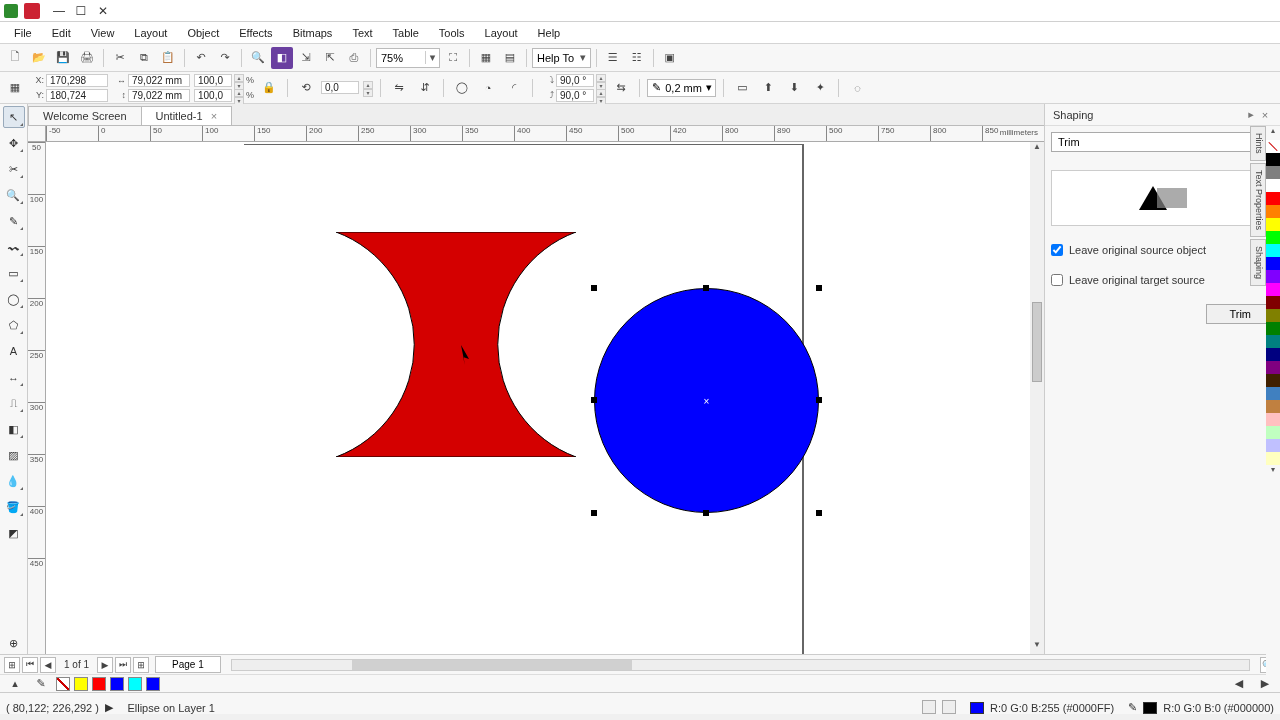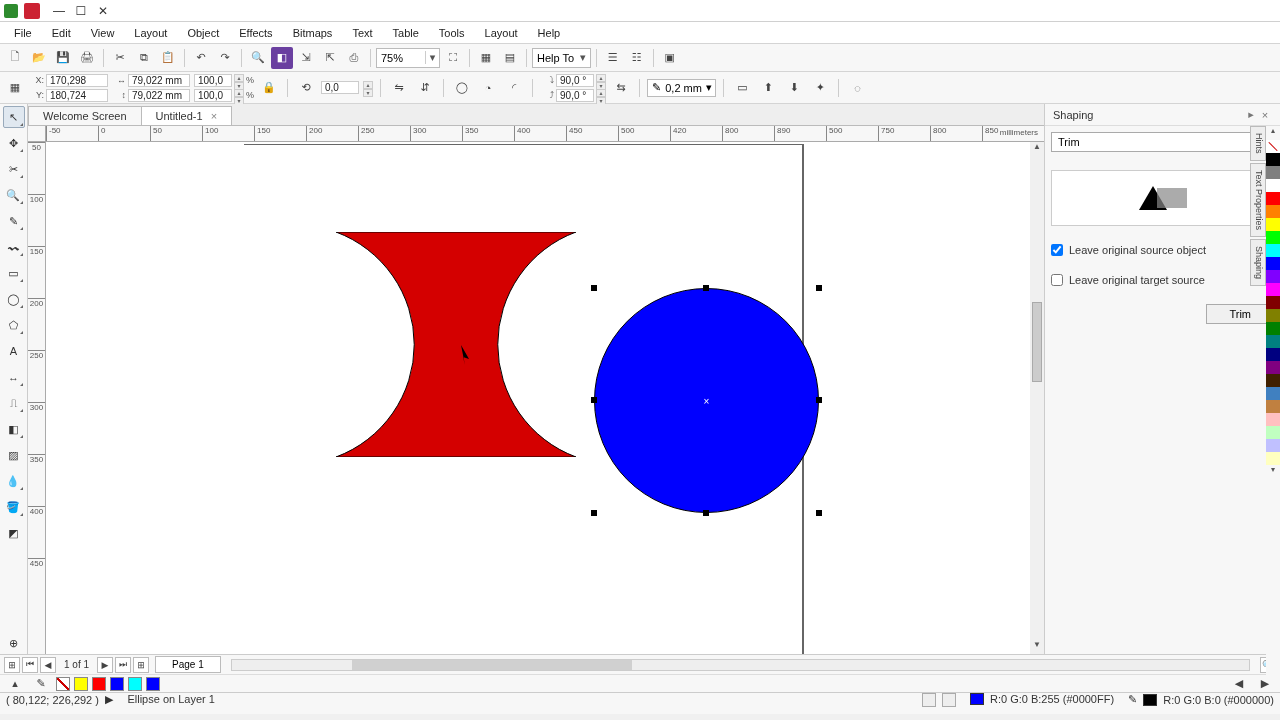--- a/index.html
+++ b/index.html
@@ -108,21 +108,21 @@
 .page-nav .hscroll { flex: 1; margin: 0 8px; height: 12px; background: #eee; border: 1px solid #ccc; position: relative; }
 .page-nav .hscroll .th { position: absolute; left: 120px; width: 280px; top: 0; bottom: 0; background: #d0d0d0; }
 
 
 .color-row { height: 18px; background: #f7f7f7; display: flex; align-items: center; padding: 0 4px; gap: 4px; border-top: 1px solid #ddd; }
 .color-row .ci { width: 14px; height: 14px; border: 1px solid #888; }
 .color-row .none-sw { background: #fff; position: relative; }
 .color-row .none-sw::after { content:""; position:absolute; inset:0; background: linear-gradient(45deg, transparent 45%, #c00 45%, #c00 55%, transparent 55%); }
 
 
-.status-bar { height: 22px; background: #f7f7f7; border-top: 1px solid #ccc; display: flex; align-items: flex-start; padding: 0 6px; gap: 14px; font-size: 10px; color: #333; }
+.status-bar { height: 22px; background: #f7f7f7; border-top: 1px solid #ccc; display: flex; align-items: flex-end; padding: 0 6px; gap: 14px; font-size: 10px; color: #333; }
 .status-bar .sb-seg { display: flex; align-items: center; gap: 6px; }
 .status-bar .fill-sw { width: 14px; height: 12px; border: 1px solid #333; }
 .status-bar .sp { flex: 1; }
 .status-bar .sb-ico { width: 14px; height: 14px; border: 1px solid #aaa; background: #eee; }
 </style>
 </head>
 <body>
 
 <div class="title-bar">
   <div class="app-icon"></div>

